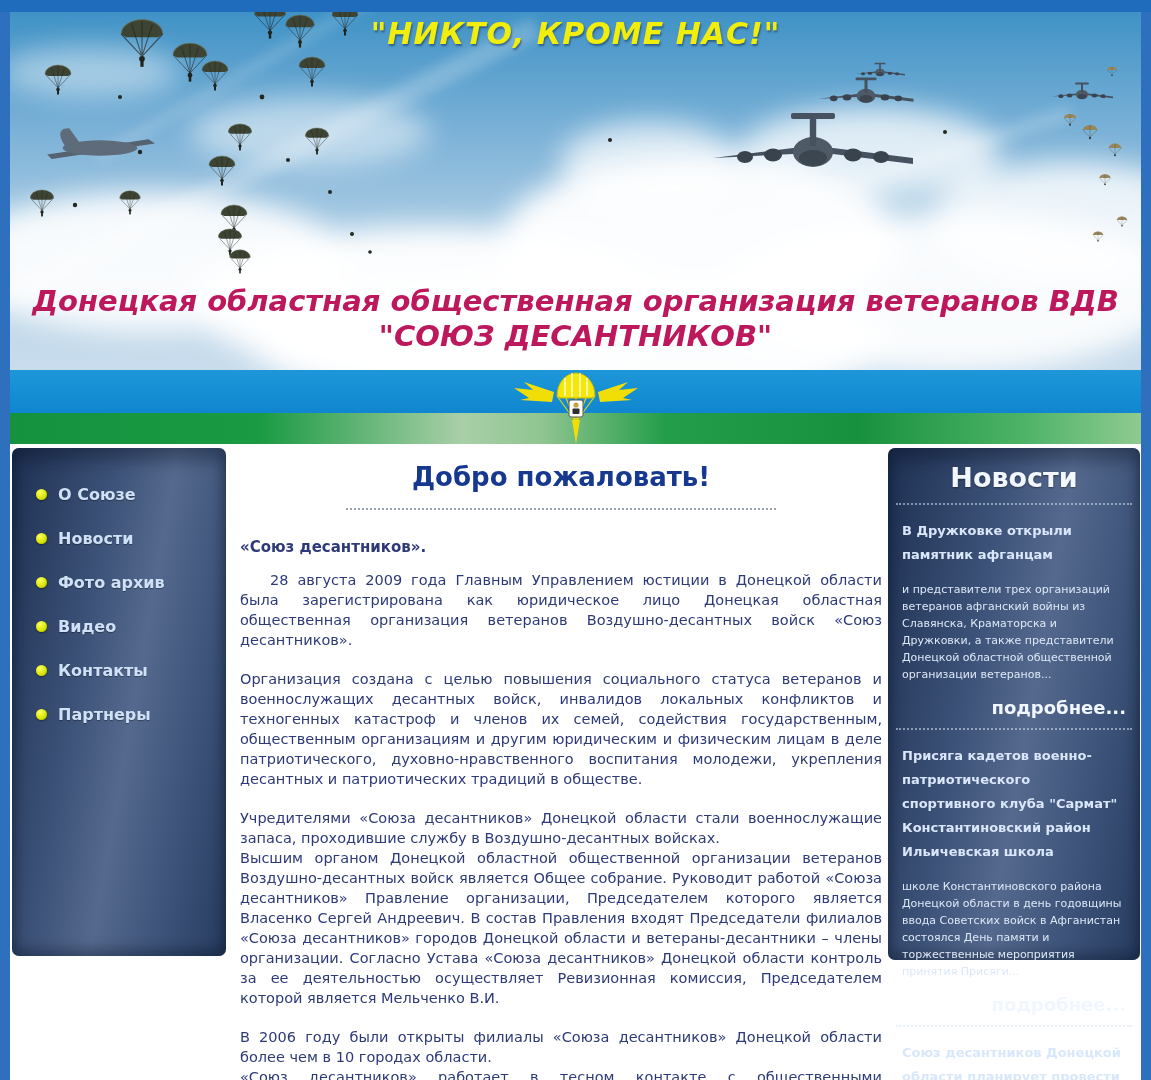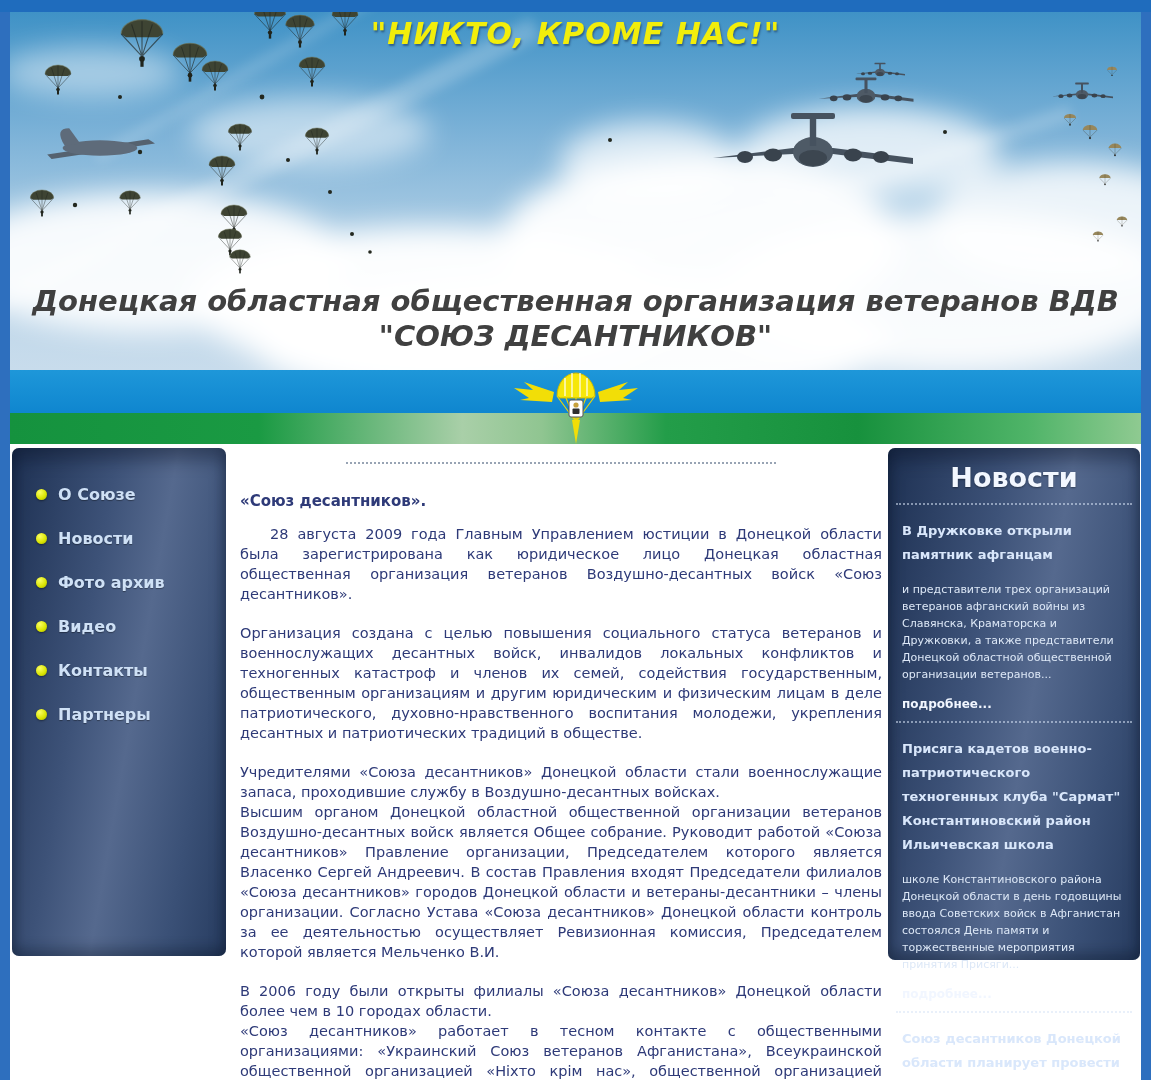--- a/index.html
+++ b/index.html
@@ -8,21 +8,21 @@
   
   .edge{position:absolute;top:0;bottom:0;width:10px;background:#2e6fbe;z-index:30;}
   .edge.left{left:0;} .edge.right{right:0;}
   .topbar{position:absolute;left:0;top:0;width:100%;height:12px;background:#1f6cbd;z-index:31;}
   
   .header{position:absolute;left:10px;top:12px;width:1131px;height:358px;overflow:hidden;}
   .slogan{position:absolute;left:10px;top:16px;width:1131px;text-align:center;z-index:5;
           font-size:30px;font-weight:bold;font-style:italic;color:#f2ee0b;letter-spacing:1px;
           text-shadow:1px 2px 2px rgba(20,50,90,.55);}
   .site-title{position:absolute;left:10px;top:284px;width:1131px;text-align:center;z-index:5;
-          font-weight:bold;font-style:italic;color:#404040;}
+          font-weight:bold;font-style:italic;color:#be185d;}
   .site-title .l1{font-size:29px;line-height:35px;}
   .site-title .l2{font-size:29px;line-height:35px;}
   
   .strip-blue{position:absolute;left:10px;top:370px;width:1131px;height:43px;z-index:2;
           background:linear-gradient(180deg,#1e97d9,#0f86cf);}
   .strip-green{position:absolute;left:10px;top:413px;width:1131px;height:31px;z-index:2;
           background:linear-gradient(90deg,#15923e 0%,#1a9a43 22%,#a9cfa8 40%,#90c591 47%,#239d49 58%,#17913d 75%,#4fb468 90%,#8fca91 100%);}
   .emblem{position:absolute;left:50%;transform:translateX(-50%);top:368px;z-index:6;}
   
   .panel{position:absolute;border-radius:7px;
@@ -46,21 +46,21 @@
   .main p.gap{margin-top:19px;}
   .main p.indent{text-indent:30px;}
   
   .news{padding:10px 0 6px;}
   .news h2{margin:4px 0 10px;text-align:center;font-size:27px;font-weight:bold;color:#f2f7ff;
            text-shadow:0 1px 2px rgba(0,0,0,.4);}
   .news-divider{border:0;border-top:2px dotted rgba(215,228,246,.55);margin:4px 8px;}
   .news-item{padding:10px 14px 6px;}
   .news-title{color:#d9e7fb;font-size:13px;font-weight:bold;line-height:24px;cursor:pointer;}
   .news-body{color:#dde8f7;font-size:11px;line-height:17px;margin-top:14px;}
-  .news-more{color:#f1f6ff;font-size:12px;font-weight:bold;margin-top:14px;cursor:pointer;}
+  .news-more{text-align:right;color:#f1f6ff;font-size:18px;font-weight:bold;margin-top:14px;cursor:pointer;}
 </style>
 </head>
 <body>
 
 <div id="page">
   <div class="edge left"></div>
   <div class="edge right"></div>
   <div class="topbar"></div>
 
   <div class="header">
@@ -232,20 +232,21 @@
         <span class="menu-label">Контакты</span>
       </div>
       <div class="menu-item">
         <span class="bullet"></span>
         <span class="menu-label">Партнеры</span>
       </div>
     </div>
   </nav>
 
   <main class="main">
+    <h1>Добро пожаловать!</h1>
     <hr class="main-divider">
     <div class="subtitle">«Союз десантников».</div>
     <p class="indent">28 августа 2009 года Главным Управлением юстиции в Донецкой области была зарегистрирована как юридическое лицо Донецкая областная общественная организация ветеранов Воздушно-десантных войск «Союз десантников».</p>
     <p class="gap">Организация создана с целью повышения социального статуса ветеранов и военнослужащих десантных войск, инвалидов локальных конфликтов и техногенных катастроф и членов их семей, содействия государственным, общественным организациям и другим юридическим и физическим лицам в деле патриотического, духовно-нравственного воспитания молодежи, укрепления десантных и патриотических традиций в обществе.</p>
     <p class="gap">Учредителями «Союза десантников» Донецкой области стали военнослужащие запаса, проходившие службу в Воздушно-десантных войсках.</p>
     <p>Высшим органом Донецкой областной общественной организации ветеранов Воздушно-десантных войск является Общее собрание. Руководит работой «Союза десантников» Правление организации, Председателем которого является Власенко Сергей Андреевич. В состав Правления входят Председатели филиалов «Союза десантников» городов Донецкой области и ветераны-десантники – члены организации. Согласно Устава «Союза десантников» Донецкой области контроль за ее деятельностью осуществляет Ревизионная комиссия, Председателем которой является Мельченко В.И.</p>
     <p class="gap">В 2006 году были открыты филиалы «Союза десантников» Донецкой области более чем в 10 городах области.</p>
     <p>«Союз десантников» работает в тесном контакте с общественными организациями: «Украинский Союз ветеранов Афганистана», Всеукраинской общественной организацией «Ніхто крім нас», общественной организацией «Содружество ветеранов Пограничных войск», общественными организациями Казачества и «Союзами десантников» областей Украины.</p>
 
   </main>
@@ -254,21 +255,21 @@
     <div class="news">
       <h2>Новости</h2>
       <hr class="news-divider">
       <div class="news-item">
         <div class="news-title">В Дружковке открыли памятник афганцам</div>
         <div class="news-body">и представители трех организаций ветеранов афганский войны из Славянска, Краматорска и Дружковки, а также представители Донецкой областной общественной организации ветеранов...</div>
         <div class="news-more">подробнее...</div>
       </div>
       <hr class="news-divider">
       <div class="news-item">
-        <div class="news-title">Присяга кадетов военно-патриотического техногенных клуба "Сармат" Константиновский район Ильичевская школа</div>
+        <div class="news-title">Присяга кадетов военно-патриотического спортивного клуба "Сармат" Константиновский район Ильичевская школа</div>
         <div class="news-body">школе Константиновского района Донецкой области в день годовщины ввода Советских войск в Афганистан состоялся День памяти и торжественные мероприятия принятия Присяги...</div>
         <div class="news-more">подробнее...</div>
       </div>
       <hr class="news-divider">
       <div class="news-item">
         <div class="news-title">Союз десантников Донецкой области планирует провести в Краматорске международный фестиваль военной песни</div>
 
       </div>
     </div>
   </aside>

